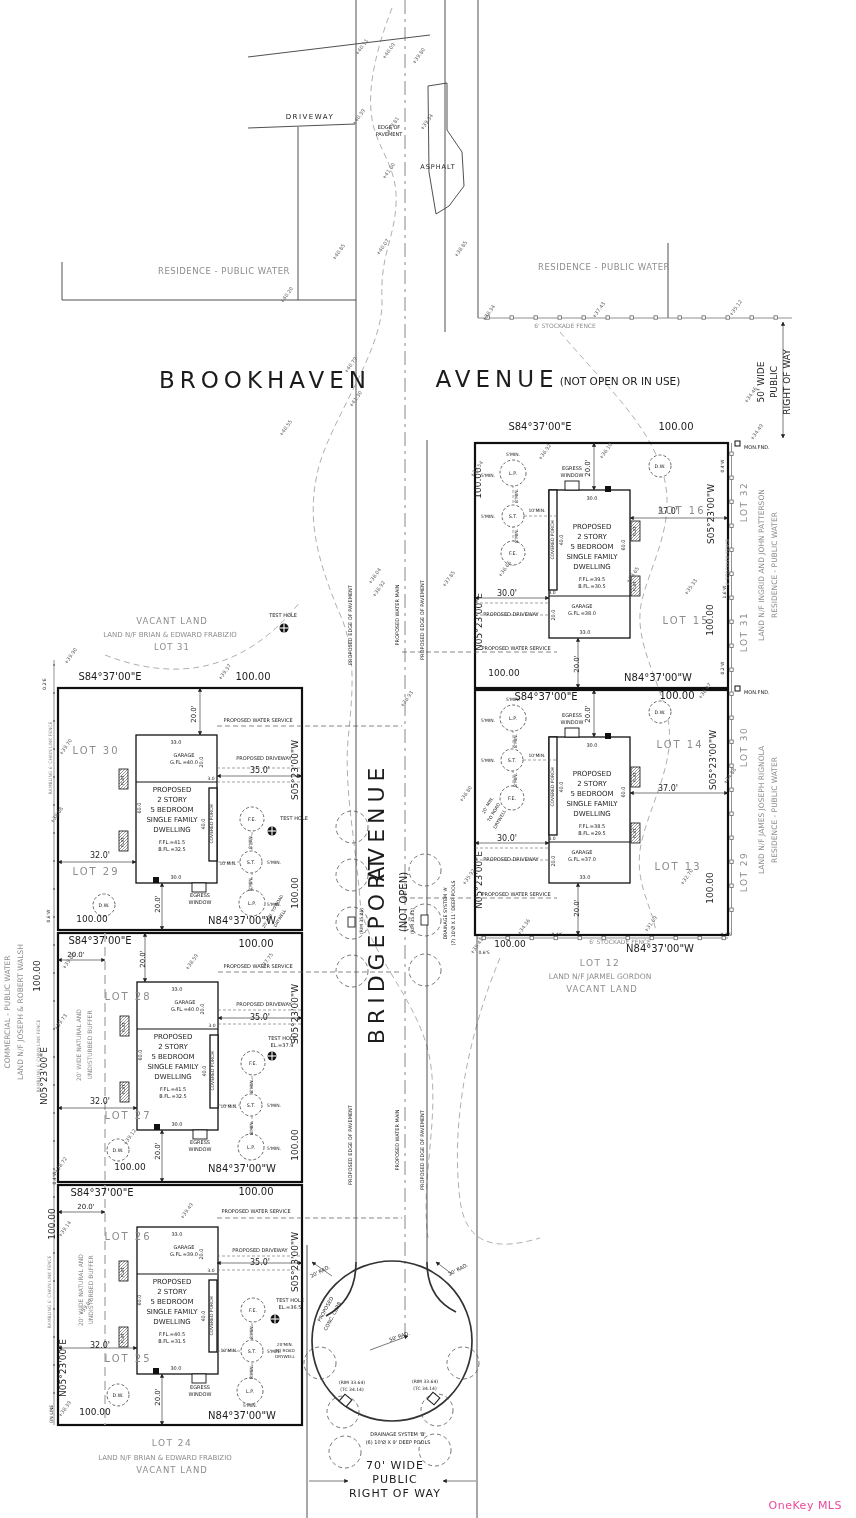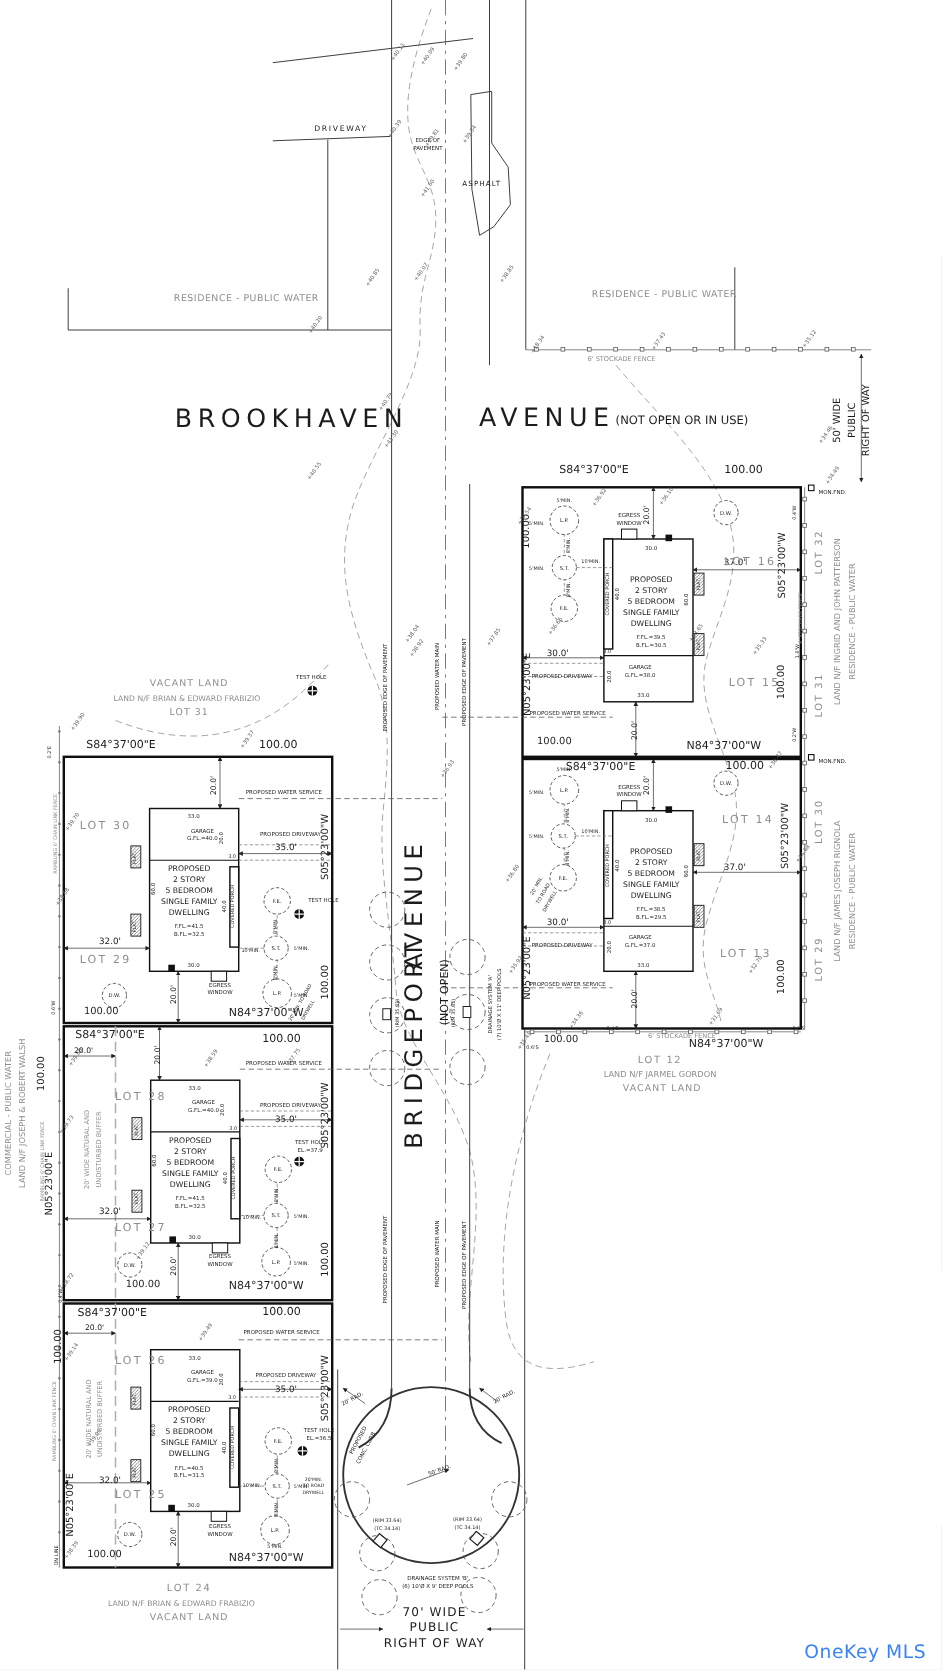--- a/index.html
+++ b/index.html
@@ -17,21 +17,21 @@
   .hs{stroke:#111;stroke-width:1.3;fill:#fff;}
   .hsl{stroke:#111;stroke-width:1;fill:none;}
   .eg{stroke:#111;stroke-width:0.9;fill:#fff;}
   .bk{fill:#111;stroke:none;}
   .pl{fill:url(#hb);stroke:#111;stroke-width:0.8;}
   .ud{stroke:#555;stroke-width:0.7;fill:none;stroke-dasharray:5 3;}
   .drv{stroke:#666;stroke-width:0.6;fill:none;stroke-dasharray:3 2;}
   .dim{stroke:#222;stroke-width:0.6;fill:none;}
   .fn{stroke:#777;stroke-width:0.8;fill:none;}
   .buf{stroke:#b0b0b0;stroke-width:1.4;fill:none;stroke-dasharray:9 5;}
-  .watermark{position:absolute;right:14px;bottom:6px;color:#3b82f6;font-size:17px;letter-spacing:0.5px;}
+  .watermark{position:absolute;right:14px;bottom:6px;color:#ec4899;font-size:11px;letter-spacing:0.5px;}
 </style>
 </head>
 <body>
 
 <div class="wrap">
 <svg id="plan" viewBox="0 0 856 1518" width="856" height="1518" xmlns="http://www.w3.org/2000/svg">
   <defs>
     <pattern id="hb" width="3" height="3" patternUnits="userSpaceOnUse">
       <path d="M0,3 L3,0" stroke="#333" stroke-width="0.5"></path>
     </pattern>

